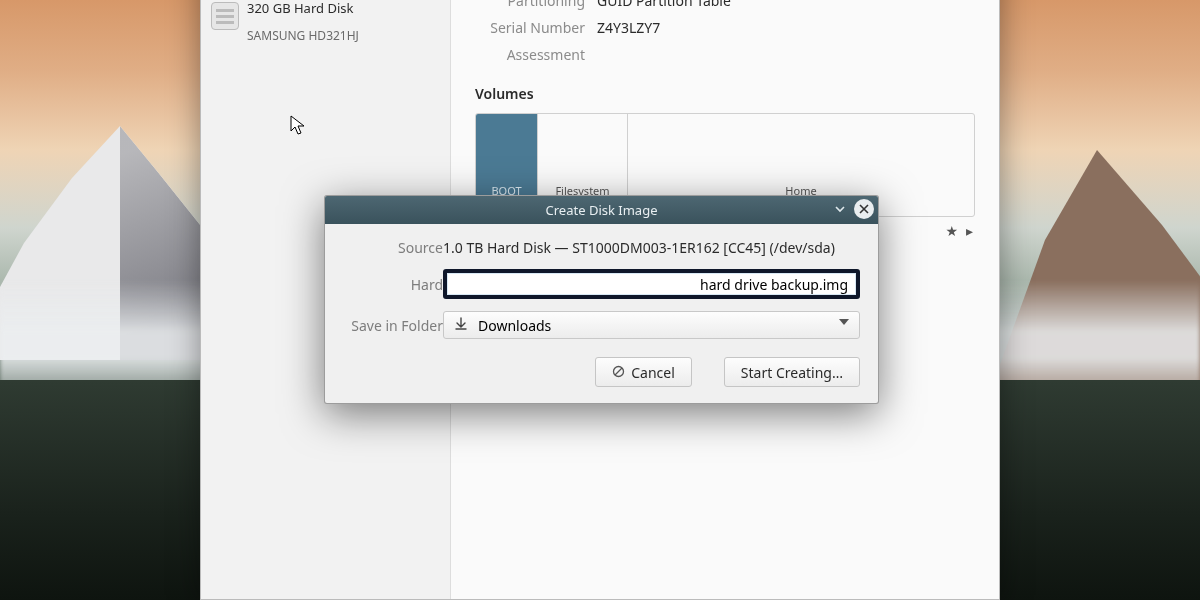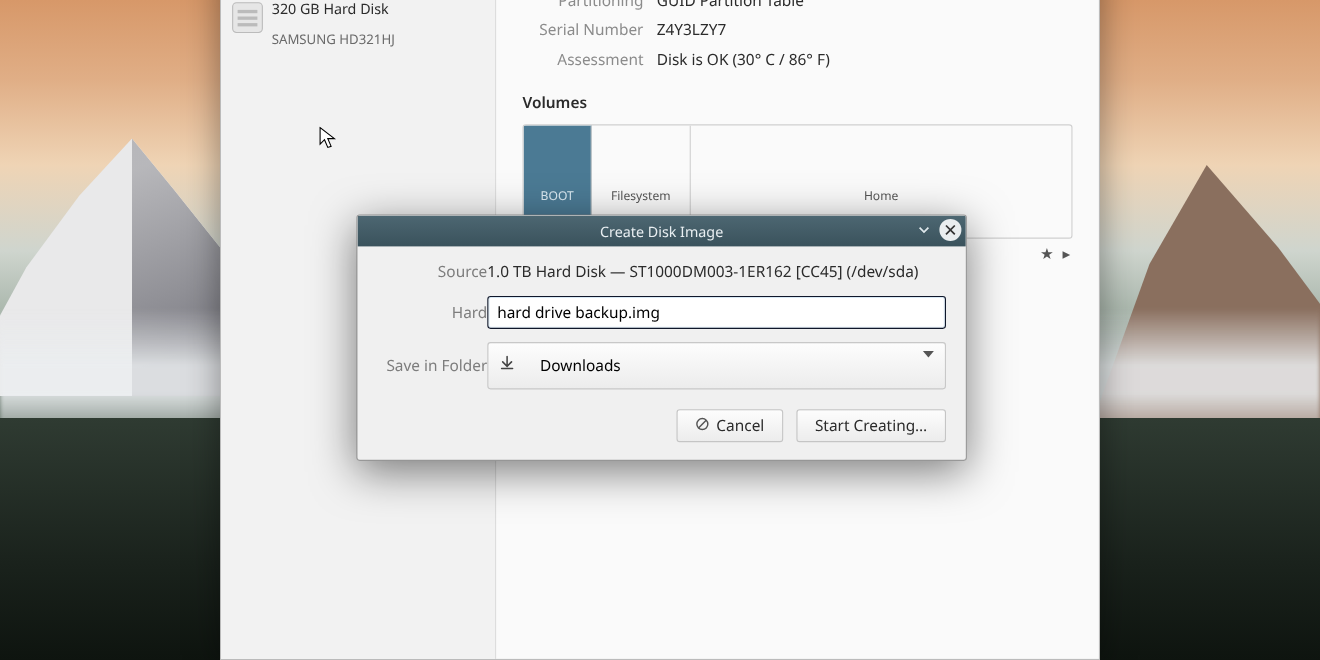--- a/index.html
+++ b/index.html
@@ -64,21 +64,21 @@
   .disks-main { flex:1; padding: 30px 24px 0 24px; font-size:14px; color:#2b2b2b; }
   .kv { display:flex; margin-bottom:8px; }
   .kv .k { width:110px; text-align:right; color:#8b8b8b; margin-right:12px; font-size:14px;}
   .kv .v { color:#2b2b2b; }
 
   .volumes-label { font-weight:600; margin: 20px 0 10px 0; }
   .volumes-box {
     border:1px solid #d0d0d0; border-radius:3px; height:104px;
     display:flex; overflow:hidden; position:relative;
   }
-  .part { border-right:1px solid #d0d0d0; display:flex; flex-direction:column; align-items:center; justify-content:flex-end; padding-bottom:6px;gap:12px; }
+  .part { border-right:1px solid #d0d0d0; display:flex; flex-direction:column; align-items:center; justify-content:flex-end; padding-bottom:6px; }
   .part:last-child{border-right:none;}
   .part span { font-size:11px; color:#555; line-height:1.2; text-align:center;}
   .part.sel { background:#4b7a94; }
   .part.sel span { color:#dceaf2; }
 
   .volumes-footer {
     display:flex; justify-content:flex-end; gap:8px; padding:4px 2px 0 0;
     color:#555;
   }
   .volumes-footer span { font-size:14px; }
@@ -104,40 +104,40 @@
   }
   .tbtn.min { background:transparent; color:#dfe8ec; }
   .tbtn.close { background:#e9edef; color:#333; }
 
   .dialog-body { padding: 14px 18px 16px 18px; }
   .drow { display:flex; align-items:center; margin-bottom:12px; }
   .drow .lbl { width:100px; text-align:right; color:#7d7d7d; font-size:14px; margin-right:0;}
   .drow .val { flex:1; color:#2b2b2b; font-size:14px;}
   .text-input {
     flex:1; height:30px; padding:0 8px; font-size:14px;
-    border:1px solid #0f172a; border-radius:3px; outline:none;
-    background:#fff; box-shadow: inset 0 0 0 1px rgba(61,142,201,.2);
+    border:4px solid #0f172a; border-radius:3px; outline:none;
+    background:#fff; box-shadow: inset 0 0 0 1px rgba(61,142,201,.2); text-align: right;
   }
   .combo {
-    flex:1; height:43px; border:1px solid #c8c8c8; border-radius:3px;
+    flex:1; height:28px; border:1px solid #c8c8c8; border-radius:3px;
     background:linear-gradient(#fdfdfd,#ececec);
-    display:flex; align-items:center; padding:0 10px; gap:23px; font-size:14px;
+    display:flex; align-items:center; padding:0 10px; gap:10px; font-size:14px;
     position:relative;
   }
   .combo .chev {
     position:absolute; right:10px; top:7px; width:0;height:0;
     border-left:5px solid transparent; border-right:5px solid transparent; border-top:6px solid #555;
   }
   .dialog-actions {
     display:flex; justify-content:flex-end; gap:12px; margin-top:18px;
   }
   .btn {
     height:30px; padding:0 16px; font-size:14px; border:1px solid #c5c5c5;
     border-radius:3px; background:linear-gradient(#fdfdfd,#ececec);
-    display:flex; align-items:center; gap:6px; color:#2b2b2b;
+    display:flex; align-items:center; gap:6px; color:#2b2b2b;margin-left:20px;
   }
 
   .cursor {
     position:absolute; left:290px; top:115px; width:16px; height:22px; pointer-events:none;
   }
 </style>
 </head>
 <body>
 
 <div class="wallpaper">
@@ -162,21 +162,20 @@
     <div class="kv">
       <div class="k">Partitioning</div>
       <div class="v">GUID Partition Table</div>
     </div>
     <div class="kv">
       <div class="k">Serial Number</div>
       <div class="v">Z4Y3LZY7</div>
     </div>
     <div class="kv">
       <div class="k">Assessment</div>
-      <div class="v">Disk is OK (30° C / 86° F)</div>
     </div>
 
     <div class="volumes-label">Volumes</div>
     <div class="volumes-box">
       <div class="part sel" style="width:62px">
         <span>BOOT</span>
         <span>Partition 1</span>
       </div>
       <div class="part" style="width:90px">
         <span>Filesystem</span>

